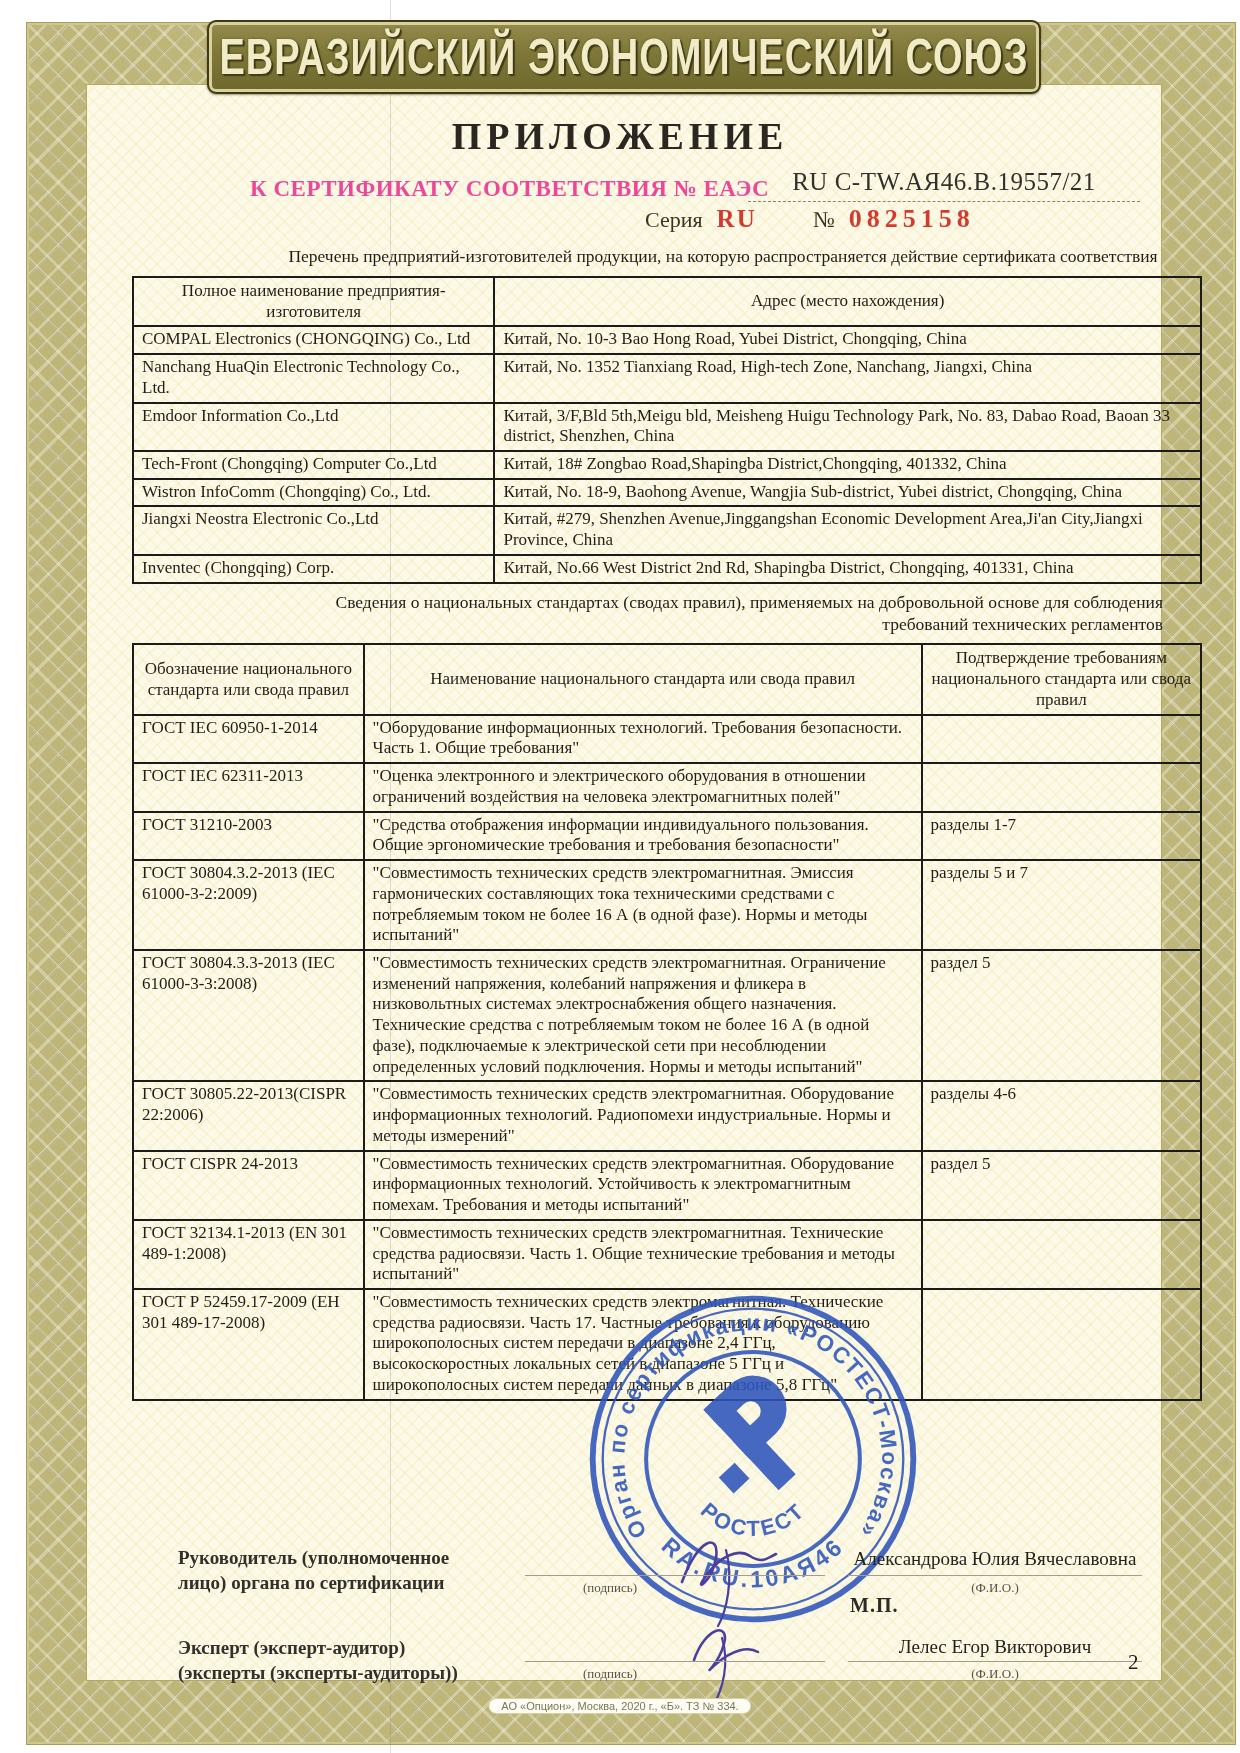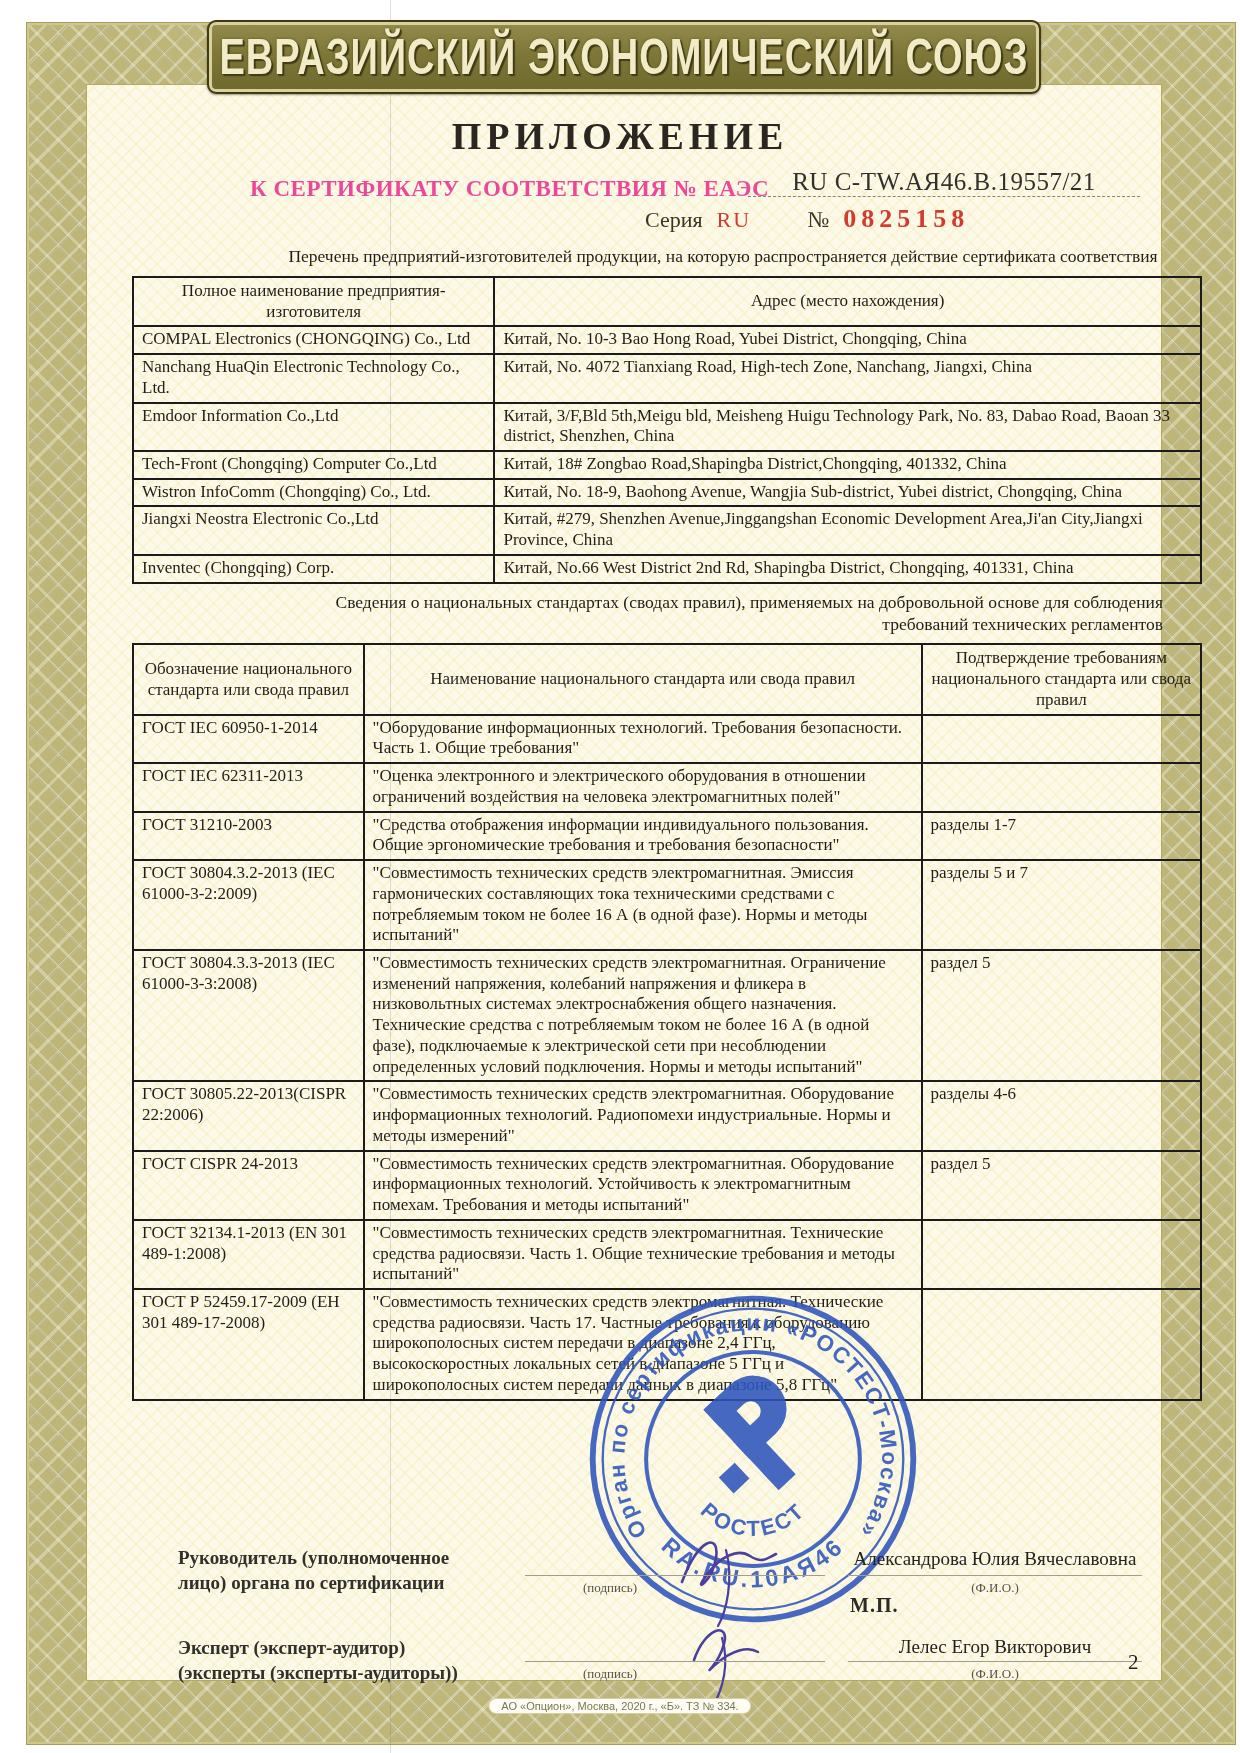--- a/index.html
+++ b/index.html
@@ -47,27 +47,27 @@
   .title{
     position:absolute; left:0; top:114px; width:100%;
     text-align:center; font-size:38px; font-weight:bold; letter-spacing:5px; color:#2b2720;
   }
   .subtitle-label{
     position:absolute; left:250px; top:176px; font-size:23px; font-weight:bold; color:#ec4899;
     letter-spacing:.5px;
   }
   .cert-number{
     position:absolute; left:748px; top:168px; width:392px; font-size:25px; color:#33302a;
-    letter-spacing:.5px; border-bottom:1px dashed #8b8468; text-align:center;
+    letter-spacing:.5px; border-bottom:1px dashed #8b8468; padding-bottom:5px; text-align:center;
   }
   .series-row{
     position:absolute; left:645px; top:204px; display:flex; align-items:baseline; gap:14px;
     font-size:22px; color:#3c3322;
   }
-  .series-value{color:#d23b30; font-weight:normal; font-size:22px; letter-spacing:2px;text-align:right;}
+  .series-value{color:#d23b30; font-weight:bold; font-size:25px; letter-spacing:2px;text-align:right;}
   .number-sign{margin-left:42px; font-size:23px; color:#3c3322;}
   .serial-number{color:#d23b30; font-weight:bold; font-size:26px; letter-spacing:5px;}
   
   .main{position:absolute; left:88px; top:246px; width:1182px;padding-left:44px;}
   .intro{margin:0 auto 8px auto; text-align:center; font-size:17.5px; line-height:1.25; color:#211e16;}
   .intro.second{margin:8px auto 8px auto; max-width:880px;text-align:right;}
   table{border-collapse:collapse; width:1070px; table-layout:fixed;}
   th,td{
     border:2px solid #1b1b1b; font-size:17px; line-height:1.22; font-weight:normal;
     padding:2px 8px 3px 8px; vertical-align:top; word-wrap:break-word;
@@ -129,21 +129,21 @@
           <th class="t1-c2">Адрес (место нахождения)</th>
         </tr>
       </thead>
       <tbody id="manufacturers-body">
           <tr>
             <td class="t1-c1">COMPAL Electronics (CHONGQING) Co., Ltd</td>
             <td class="t1-c2">Китай, No. 10-3 Bao Hong Road, Yubei District, Chongqing, China</td>
           </tr>
           <tr>
             <td class="t1-c1">Nanchang HuaQin Electronic Technology Co., Ltd.</td>
-            <td class="t1-c2">Китай, No. 4072 Tianxiang Road, High-tech Zone, Nanchang, Jiangxi, China</td>
+            <td class="t1-c2">Китай, No. 1352 Tianxiang Road, High-tech Zone, Nanchang, Jiangxi, China</td>
           </tr>
           <tr>
             <td class="t1-c1">Emdoor Information Co.,Ltd</td>
             <td class="t1-c2">Китай, 3/F,Bld 5th,Meigu bld, Meisheng Huigu Technology Park, No. 83, Dabao Road, Baoan 33 district,  Shenzhen, China</td>
           </tr>
           <tr>
             <td class="t1-c1">Tech-Front (Chongqing) Computer Co.,Ltd</td>
             <td class="t1-c2">Китай, 18# Zongbao Road,Shapingba District,Chongqing, 401332, China</td>
           </tr>
           <tr>

